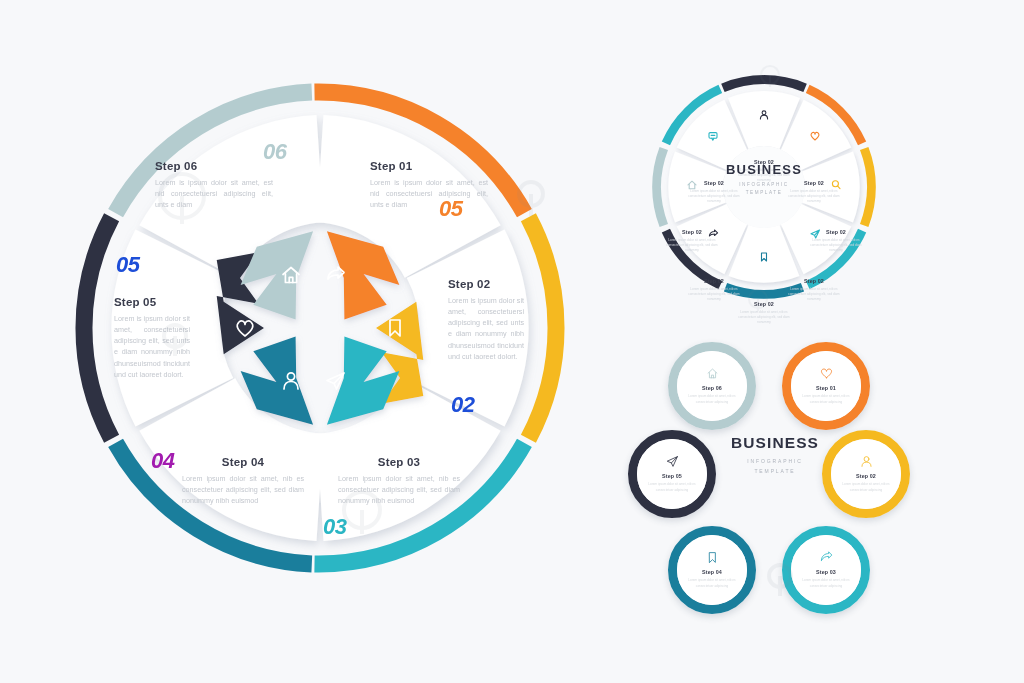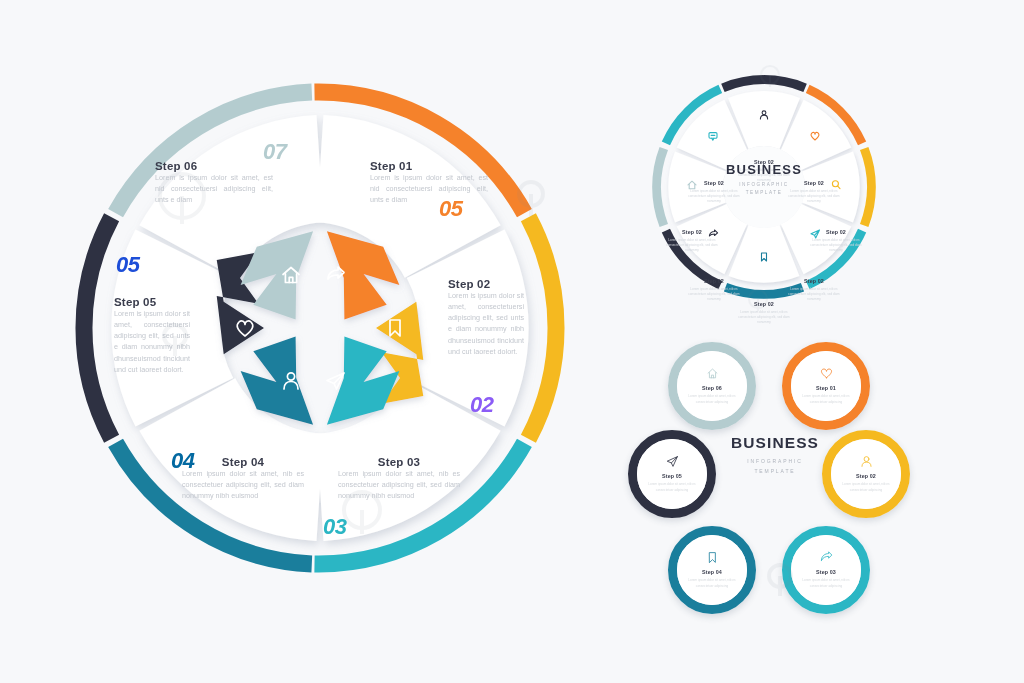--- a/index.html
+++ b/index.html
@@ -16,21 +16,21 @@
   #main-wheel { position: absolute; left: 70px; top: 78px; width: 500px; height: 500px; }
   #main-wheel svg { position: absolute; left: 0; top: 0; }
 
   .seg-label { position: absolute; pointer-events: none; }
   .seg-title {
     font-size: 11.5px; font-weight: bold; color: #3a3d4d;
     letter-spacing: .2px; white-space: nowrap;
   }
   .seg-body {
     font-size: 7.2px; color: #c3c7ce; line-height: 1.55;
-    text-align: justify; 
+    text-align: justify; margin-top: 5px;
   }
   .seg-num {
     position: absolute; font-size: 22px; font-weight: bold;
     font-style: italic; letter-spacing: -0.5px;
   }
 
   
   #wheel8 { position: absolute; left: 648px; top: 52px; width: 232px; height: 262px; }
   #wheel8 svg { position: absolute; left: 0; top: 0; }
   .w8-cell { position: absolute; width: 56px; text-align: center; pointer-events: none; }
@@ -166,45 +166,45 @@
     <div class="seg-label" style="left:300px; top:82px; width:118px;">
       <div class="seg-title">Step 01</div>
       <div class="seg-body">Lorem is ipsum dolor sit amet, est nid consectetuersi adipiscing elit, unts e diam</div>
     </div>
     <div class="seg-num" style="left:369px; top:118px; color:#f5822b;">05</div>
 
     <div class="seg-label" style="left:378px; top:200px; width:76px;">
       <div class="seg-title">Step 02</div>
       <div class="seg-body">Lorem is ipsum dolor sit amet, consectetuersi adipiscing elit, sed unts e diam nonummy nibh dhunseuismod tincidunt und cut laoreet dolort.</div>
     </div>
-    <div class="seg-num" style="left:400px; top:314px; color:#8b5cf6;">02</div>
+    <div class="seg-num" style="left:381px; top:314px; color:#1d4ed8;">02</div>
 
     <div class="seg-label" style="left:268px; top:378px; width:122px;">
       <div class="seg-title" style="text-align:center;">Step 03</div>
       <div class="seg-body">Lorem ipsum dolor sit amet, nib es consectetuer adipiscing elit, sed diam nonummy nibh euismod</div>
     </div>
     <div class="seg-num" style="left:253px; top:436px; color:#2bb6c4;">03</div>
 
     <div class="seg-label" style="left:112px; top:378px; width:122px;">
       <div class="seg-title" style="text-align:center;">Step 04</div>
       <div class="seg-body">Lorem ipsum dolor sit amet, nib es consectetuer adipiscing elit, sed diam nonummy nibh euismod</div>
     </div>
-    <div class="seg-num" style="left:81px; top:370px; color:#0369a1;margin-left:20px;">04</div>
+    <div class="seg-num" style="left:81px; top:370px; color:#a21caf;">04</div>
 
     <div class="seg-label" style="left:44px; top:218px; width:76px;">
       <div class="seg-title">Step 05</div>
       <div class="seg-body">Lorem is ipsum dolor sit amet, consectetuersi adipiscing elit, sed unts e diam nonummy nibh dhunseuismod tincidunt und cut laoreet dolort.</div>
     </div>
     <div class="seg-num" style="left:46px; top:174px; color:#1d4ed8;">05</div>
 
     <div class="seg-label" style="left:85px; top:82px; width:118px;">
       <div class="seg-title">Step 06</div>
       <div class="seg-body">Lorem is ipsum dolor sit amet, est nid consectetuersi adipiscing elit, unts e diam</div>
     </div>
-    <div class="seg-num" style="left:193px; top:61px; color:#b4cccf;">07</div>
+    <div class="seg-num" style="left:193px; top:61px; color:#b4cccf;">06</div>
   </div>
 
   <div id="wheel8">
     <svg width="232" height="262" viewBox="0 0 232 262">
       <defs>
         <filter id="sh8" x="-30%" y="-30%" width="160%" height="160%">
           <feDropShadow dx="1" dy="2" stdDeviation="2.2" flood-color="#8d98ad" flood-opacity="0.30"></feDropShadow>
         </filter>
       </defs>
       <g transform="translate(116,135)">

